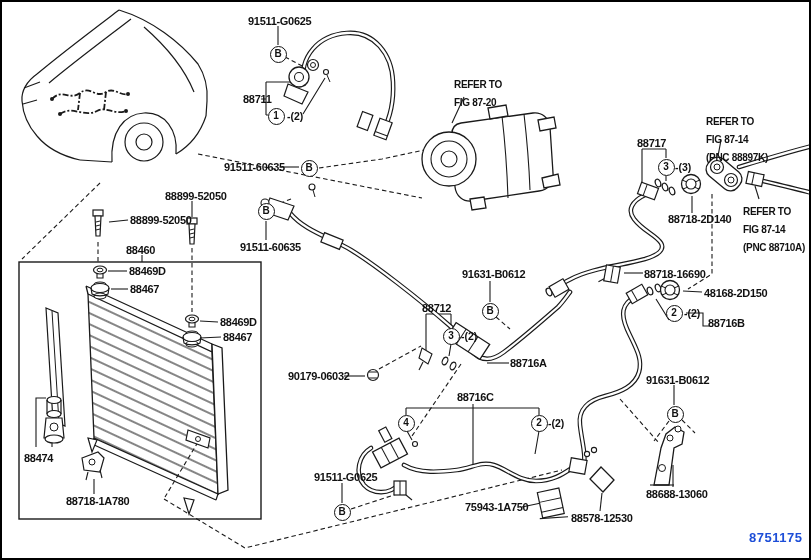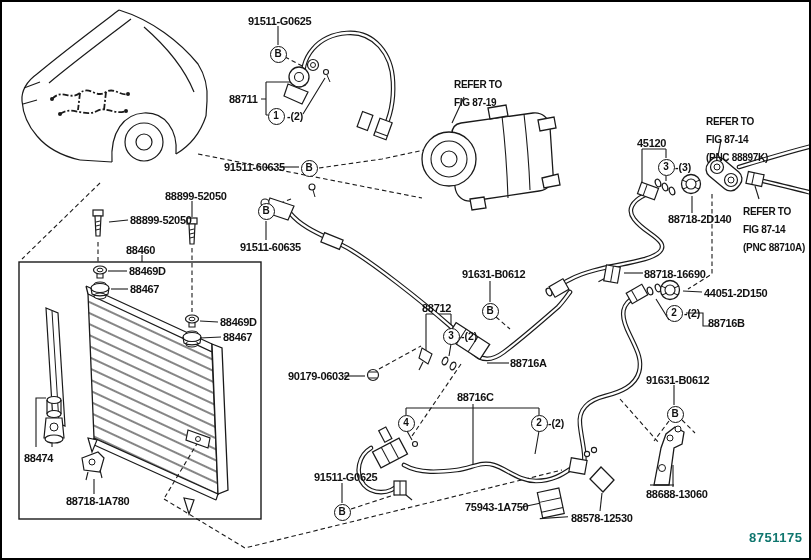--- a/index.html
+++ b/index.html
@@ -15,21 +15,21 @@
     color:#111;white-space:nowrap;letter-spacing:-0.3px;
   }
   .ref{font:bold 10px/10px "Liberation Sans",sans-serif;letter-spacing:-0.3px;}
   .ref div{margin:8px;}
   .qty{position:absolute;font:bold 10.5px/11px "Liberation Sans",sans-serif;color:#111;white-space:nowrap;}
   .co{
     position:absolute;width:17px;height:17px;border:1.7px solid #111;border-radius:50%;
     box-sizing:border-box;background:#fff;color:#111;text-align:center;
     font:bold 10px/13.5px "Liberation Sans",sans-serif;
   }
-  .figno{position:absolute;font:bold 13px/13px "Liberation Sans",sans-serif;color:#0f766e;letter-spacing:0.5px;}
+  .figno{position:absolute;font:bold 13px/13px "Liberation Sans",sans-serif;color:#1d4ed8;letter-spacing:0.5px;}
 </style>
 </head>
 <body>
 
 <div class="stage">
 
 <svg width="811" height="560" viewBox="0 0 811 560">
   <defs>
     <pattern id="hatch" width="10" height="10" patternUnits="userSpaceOnUse" patternTransform="rotate(25)">
       <line x1="0" y1="5" x2="10" y2="5" stroke="#222" stroke-width="1.1"></line>
@@ -331,24 +331,24 @@
     <use href="#sym-bolt" transform="translate(96,208)"></use>
     <use href="#sym-bolt" transform="translate(190,216)"></use>
     <use href="#sym-grommet" transform="translate(98,268)"></use>
     <use href="#sym-grommet" transform="translate(190,317)"></use>
     <use href="#sym-cap" transform="translate(98,286)"></use>
     <use href="#sym-cap" transform="translate(190,335)"></use>
   </g>
 </svg>
 
 <div class="lbl" style="left:246px;top:13px">91511-G0625</div>
-<div class="lbl" style="left:227px;top:91px">88711</div>
+<div class="lbl" style="left:241px;top:91px">88711</div>
 <div class="lbl ref" style="left:444px;top:70px">
   <div>REFER TO</div>
-  <div>FIG 87-19</div>
+  <div>FIG 87-20</div>
 </div>
 <div class="lbl" style="left:222px;top:159px">91511-60635</div>
 <div class="lbl" style="left:163px;top:188px">88899-52050</div>
 <div class="lbl" style="left:128px;top:212px">88899-52050</div>
 <div class="lbl" style="left:124px;top:242px">88460</div>
 <div class="lbl" style="left:127px;top:263px">88469D</div>
 <div class="lbl" style="left:128px;top:281px">88467</div>
 <div class="lbl" style="left:218px;top:314px">88469D</div>
 <div class="lbl" style="left:221px;top:329px">88467</div>
 <div class="lbl" style="left:22px;top:450px">88474</div>
@@ -358,23 +358,23 @@
 <div class="lbl" style="left:420px;top:300px">88712</div>
 <div class="lbl" style="left:460px;top:266px">91631-B0612</div>
 <div class="lbl" style="left:508px;top:355px">88716A</div>
 <div class="lbl" style="left:455px;top:389px">88716C</div>
 <div class="lbl" style="left:312px;top:469px">91511-G0625</div>
 <div class="lbl" style="left:463px;top:499px">75943-1A750</div>
 <div class="lbl" style="left:569px;top:510px">88578-12530</div>
 <div class="lbl" style="left:644px;top:486px">88688-13060</div>
 <div class="lbl" style="left:644px;top:372px">91631-B0612</div>
 <div class="lbl" style="left:706px;top:315px">88716B</div>
-<div class="lbl" style="left:702px;top:285px">44051-2D150</div>
+<div class="lbl" style="left:702px;top:285px">48168-2D150</div>
 <div class="lbl" style="left:642px;top:266px">88718-16690</div>
-<div class="lbl" style="left:635px;top:135px">45120</div>
+<div class="lbl" style="left:635px;top:135px">88717</div>
 <div class="lbl" style="left:666px;top:211px">88718-2D140</div>
 <div class="lbl ref" style="left:696px;top:107px">
   <div>REFER TO</div>
   <div>FIG 87-14</div>
   <div>(PNC 88897K)</div>
 </div>
 <div class="lbl ref" style="left:733px;top:197px">
   <div>REFER TO</div>
   <div>FIG 87-14</div>
   <div>(PNC 88710A)</div>

